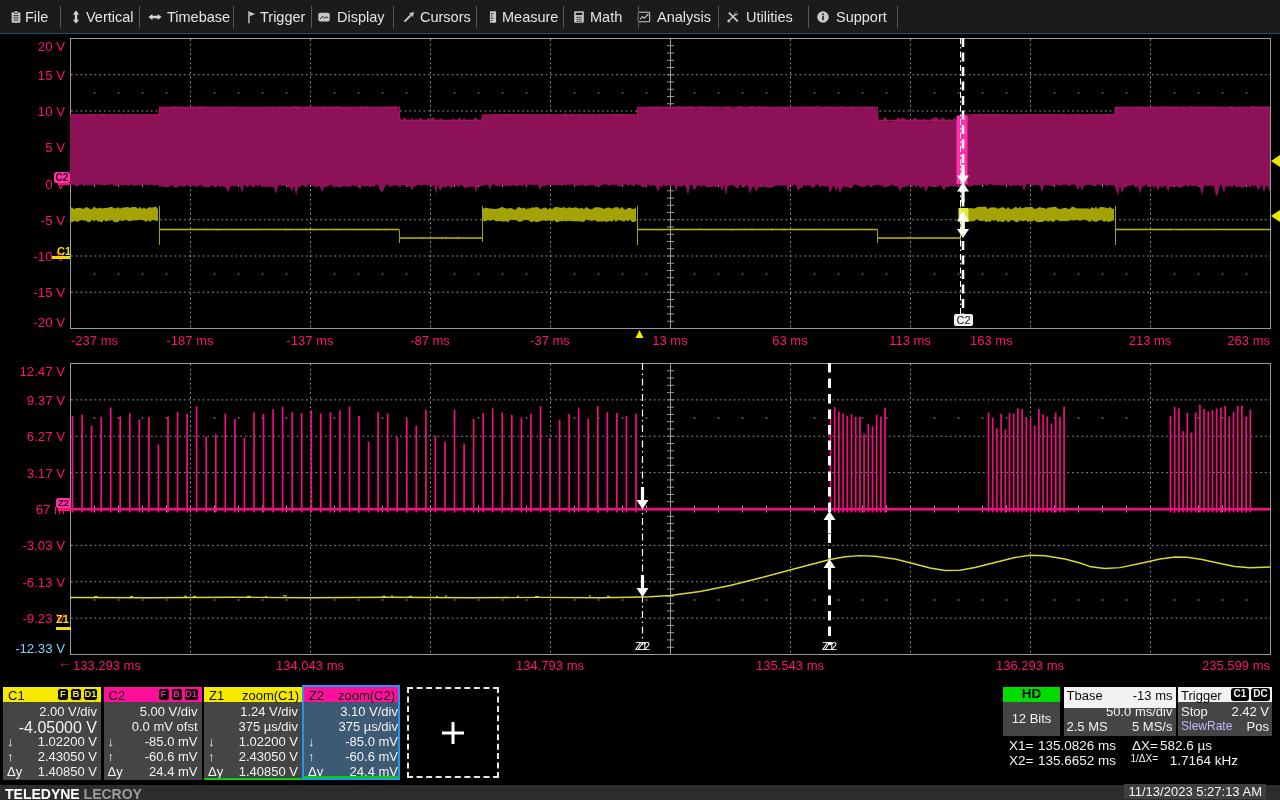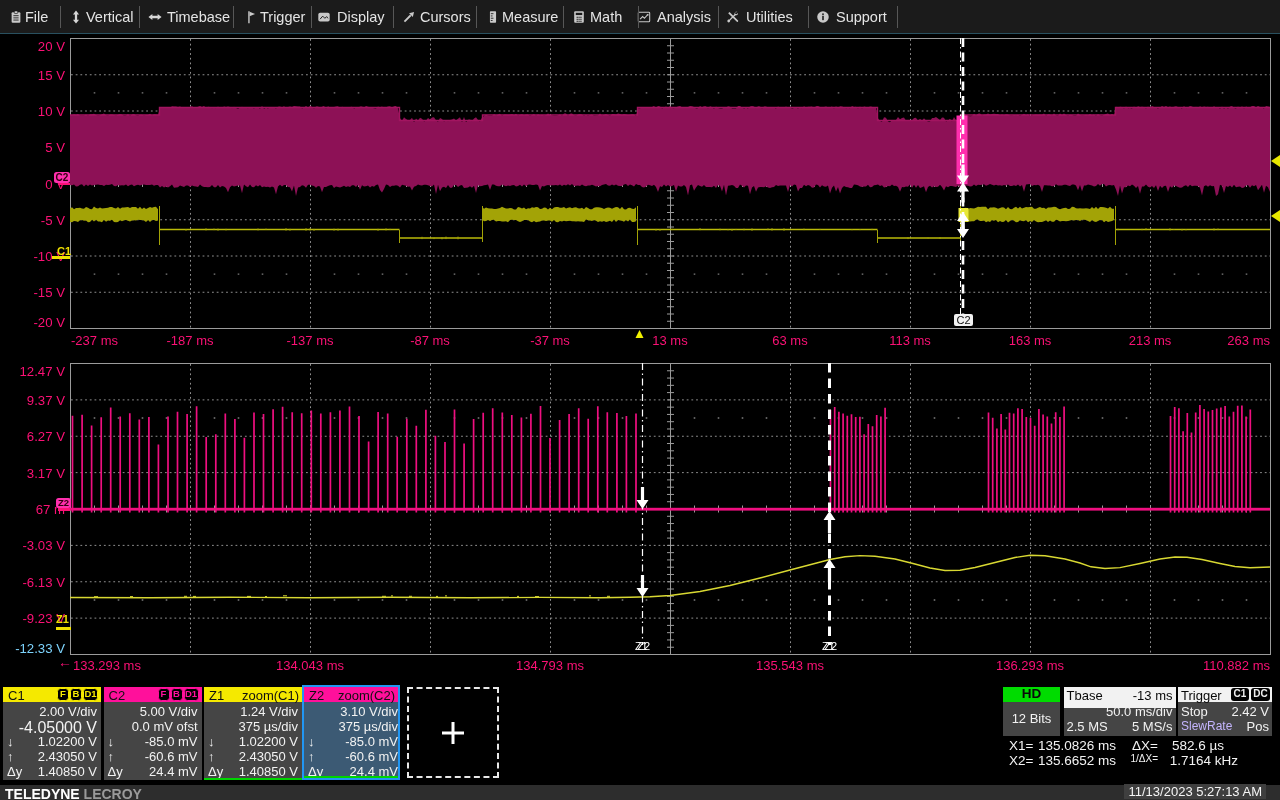--- a/index.html
+++ b/index.html
@@ -180,29 +180,29 @@
 <div class="ylab" style="top:611.125px;width:65px;color:#fb1175">-9.23 V</div>
 <div class="ylab" style="top:640.5px;width:65px;color:#7dd3fc">-12.33 V</div>
 <div class="tlab" style="left:71px;top:333px;text-align:left">-237 ms</div>
 <div class="tlab" style="left:130px;top:333px;width:120px;text-align:center">-187 ms</div>
 <div class="tlab" style="left:250px;top:333px;width:120px;text-align:center">-137 ms</div>
 <div class="tlab" style="left:370px;top:333px;width:120px;text-align:center">-87 ms</div>
 <div class="tlab" style="left:490px;top:333px;width:120px;text-align:center">-37 ms</div>
 <div class="tlab" style="left:610px;top:333px;width:120px;text-align:center">13 ms</div>
 <div class="tlab" style="left:730px;top:333px;width:120px;text-align:center">63 ms</div>
 <div class="tlab" style="left:850px;top:333px;width:120px;text-align:center">113 ms</div>
-<div class="tlab" style="left:970px;top:333px;width:120px;text-align:center">163 ms</div>
+<div class="tlab" style="left:970px;top:333px;width:120px;text-align:left">163 ms</div>
 <div class="tlab" style="left:1090px;top:333px;width:120px;text-align:center">213 ms</div>
 <div class="tlab" style="left:1170px;top:333px;width:100px;text-align:right">263 ms</div>
 <div class="tlab" style="left:73px;top:658px;text-align:left">133.293 ms</div>
 <div class="tlab" style="left:240px;top:658px;width:140px;text-align:center">134.043 ms</div>
 <div class="tlab" style="left:480px;top:658px;width:140px;text-align:center">134.793 ms</div>
 <div class="tlab" style="left:720px;top:658px;width:140px;text-align:center">135.543 ms</div>
 <div class="tlab" style="left:960px;top:658px;width:140px;text-align:center">136.293 ms</div>
-<div class="tlab" style="left:1130px;top:658px;width:140px;text-align:right">110.882 ms</div>
+<div class="tlab" style="left:1130px;top:658px;width:140px;text-align:right">235.599 ms</div>
 <div style="position:absolute;left:58px;top:654px;color:#fb1175;font-size:14px">←</div>
 
 <div style="position:absolute;left:54px;top:171.5px;width:16px;height:11px;background:#ff2fae;border-radius:2.5px;color:#30000e;font-size:10px;font-weight:bold;text-align:center;line-height:11px">C2</div>
 <div style="position:absolute;left:57.5px;top:182.7px;width:12.5px;height:2.7px;background:#fb1175"></div>
 <div style="position:absolute;left:57px;top:245px;color:#f0e000;font-size:11px;font-weight:bold">C1</div>
 <div style="position:absolute;left:52px;top:256.3px;width:18px;height:2.7px;background:#f0e000"></div>
 <div style="position:absolute;left:56px;top:497.5px;width:15px;height:10px;background:#ff2fae;border-radius:2.5px;color:#30000e;font-size:9.5px;font-weight:bold;text-align:center;line-height:10px">Z2</div>
 <div style="position:absolute;left:58px;top:508.2px;width:12px;height:3px;background:#fb1175"></div>
 <div style="position:absolute;left:56px;top:613px;color:#f0e000;font-size:11px;font-weight:bold">Z1</div>
 <div style="position:absolute;left:56px;top:627px;width:15px;height:3.2px;background:#f0e000"></div>
@@ -353,16 +353,16 @@
     <div style="position:absolute;right:3px;top:17px;color:#f2f2f2;font-size:13px">2.42 V</div>
     <div style="position:absolute;left:3px;top:32px;color:#c4b5fd;font-size:12px">SlewRate</div>
     <div style="position:absolute;right:3px;top:32px;color:#f2f2f2;font-size:13px">Pos</div>
   </div>
 <div style="position:absolute;color:#f2f2f2;font-size:13.5px;left:1009px;top:738px">X1=</div>
 <div style="position:absolute;color:#f2f2f2;font-size:13.5px;left:1009px;top:753px">X2=</div>
 <div style="position:absolute;color:#f2f2f2;font-size:13.5px;left:1016px;top:738px;width:100px;text-align:right">135.0826 ms</div>
 <div style="position:absolute;color:#f2f2f2;font-size:13.5px;left:1016px;top:753px;width:100px;text-align:right">135.6652 ms</div>
 <div style="position:absolute;color:#f2f2f2;font-size:13.5px;left:1100px;top:738px;width:58px;text-align:right">ΔX=</div>
 <div style="position:absolute;color:#f2f2f2;font-size:10px;left:1100px;top:753px;width:58px;text-align:right">1/ΔX=</div>
-<div style="position:absolute;color:#f2f2f2;font-size:13.5px;left:1160px;top:738px;width:76px;text-align:center">582.6 µs</div>
+<div style="position:absolute;color:#f2f2f2;font-size:13.5px;left:1160px;top:738px;width:76px;text-align:left">582.6 µs</div>
 <div style="position:absolute;color:#f2f2f2;font-size:13.5px;left:1160px;top:753px;width:78px;text-align:right">1.7164 kHz</div>
 <div style="position:absolute;left:0;top:785px;width:1280px;height:15px;background:#2d2d2d"></div>
 <div style="position:absolute;left:5px;top:786px;font-size:14px;font-weight:bold;color:#fff">TELEDYNE <span style="color:#9a9a9a">LECROY</span></div>
 <div style="position:absolute;left:1124px;top:784px;width:142px;height:15px;background:#3f3f3f;color:#f5f5f5;font-size:13px;line-height:15px;text-align:right"><span style="margin-right:4px">11/13/2023 5:27:13 AM</span></div>
 </body></html>

